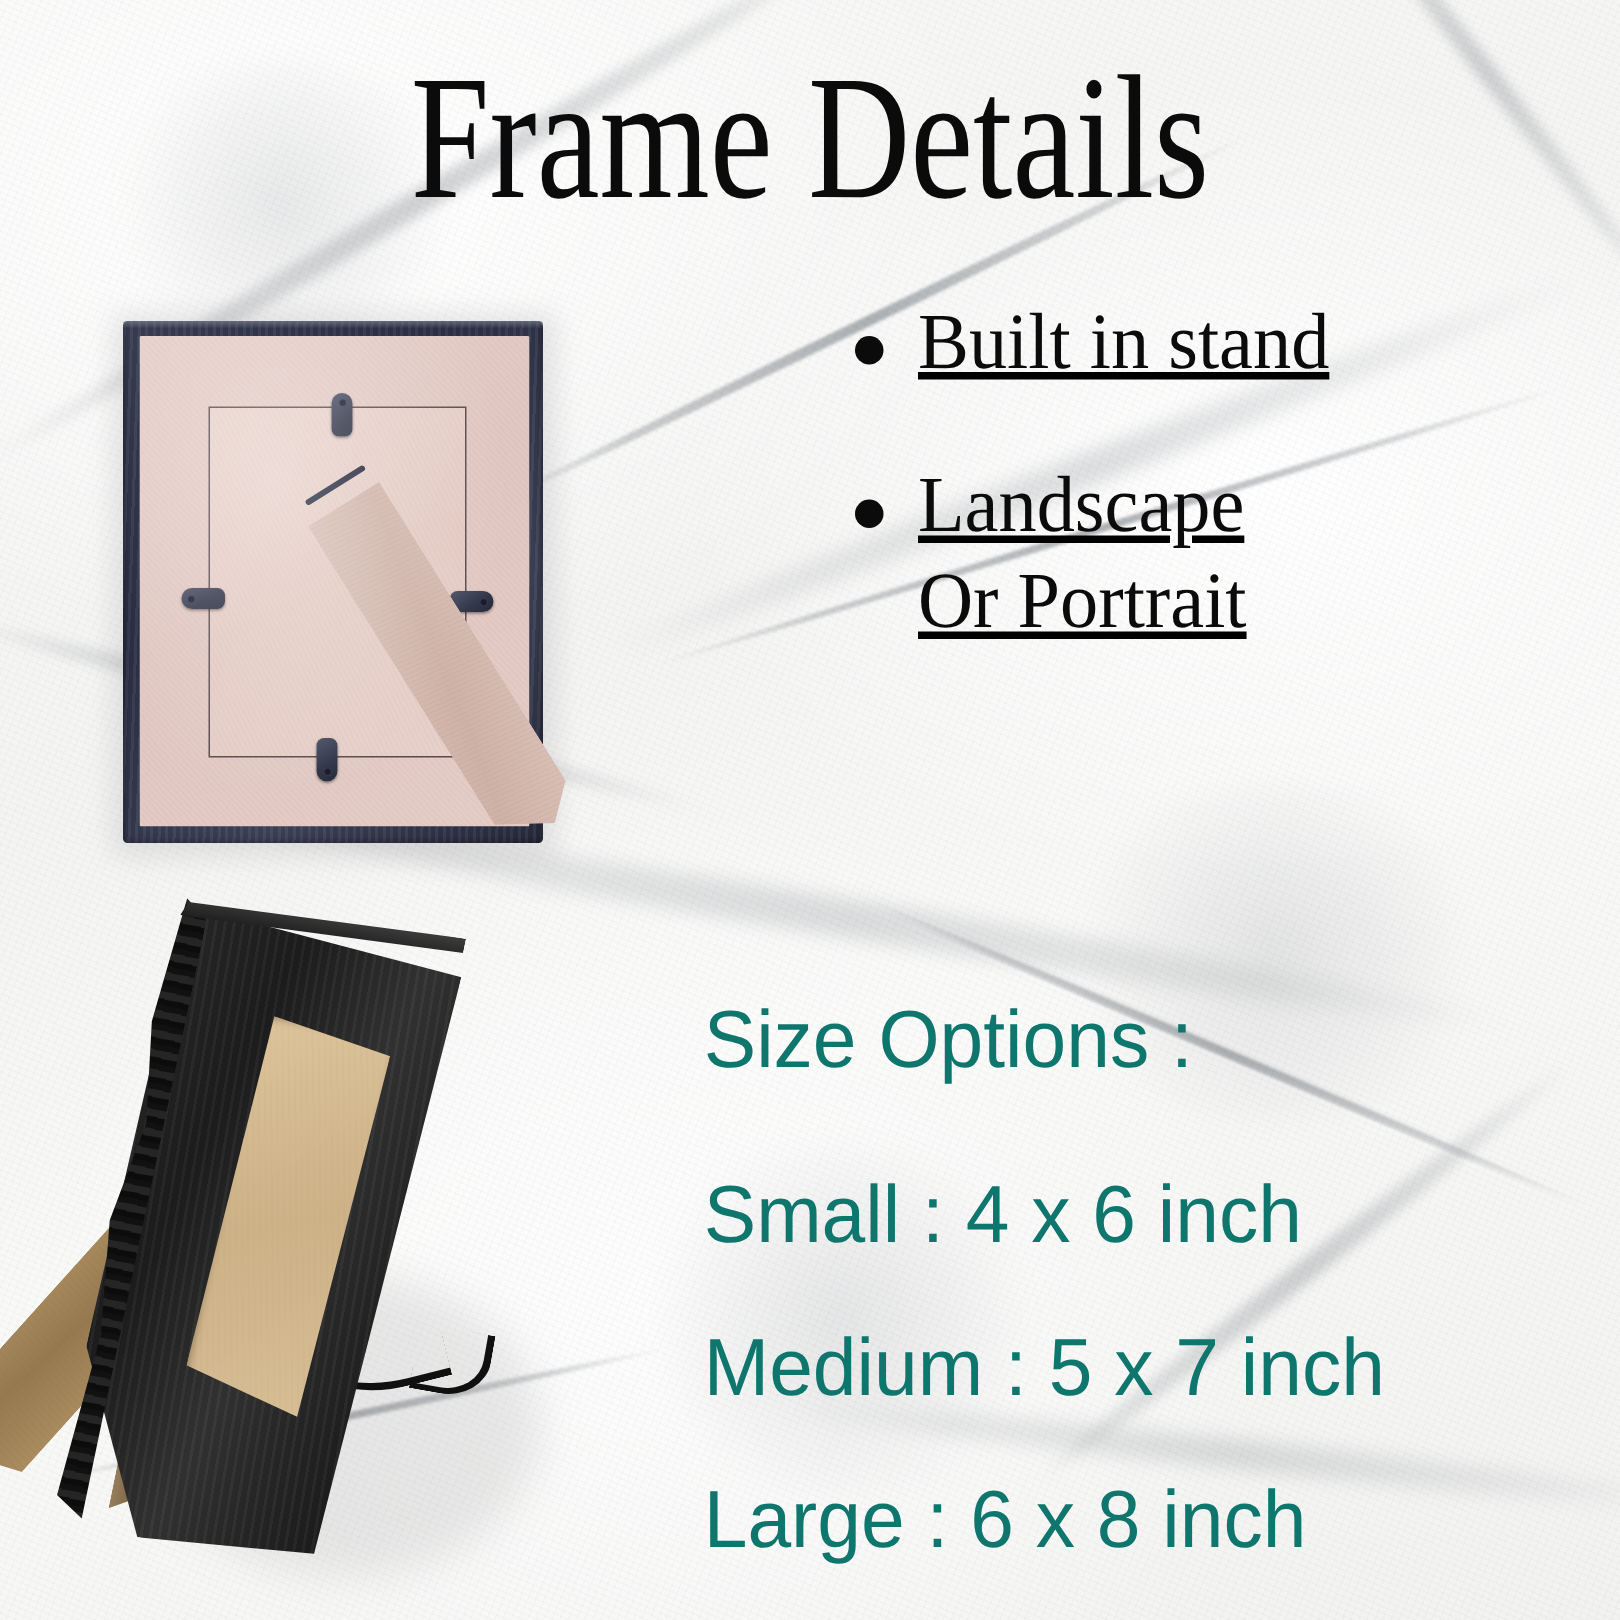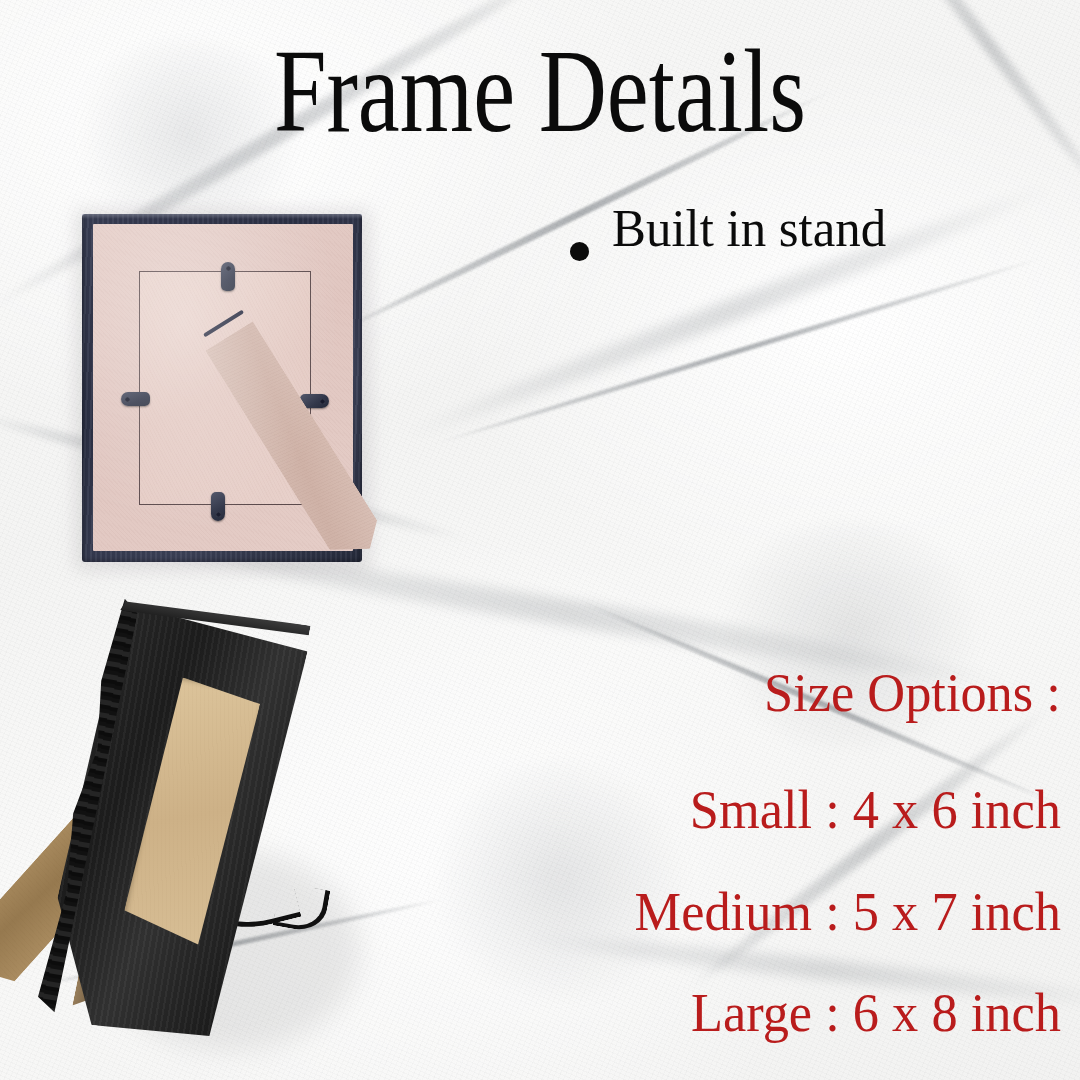--- a/index.html
+++ b/index.html
@@ -59,45 +59,46 @@
     transform-origin:center top;
     white-space:nowrap;
   }
 
   .bullets{
     position:absolute;
     left:570px;top:196px;width:470px;
   }
   .bullet-row{
     display:flex;
-    align-items:flex-end;
+    align-items:flex-start;
     margin-bottom:44px;
+    text-decoration:underline;
   }
   .bullet-dot{
     width:19px;height:19px;border-radius:50%;
     background:#0b0b0b;
     flex:0 0 19px;
     margin-top:28px;margin-right:23px;
   }
   .bullet-text{
     font-family:"Liberation Serif", serif;
     font-size:53px;
     line-height:1.22;
     color:#0b0b0b;
     transform:scaleX(.96);
     transform-origin:left top;
     white-space:pre-line;
   }
 
   .sizes{
     position:absolute;
     left:460px;right:10px;top:664px;
-    text-align:right;
-    color:#b91c1c;
-    font-family:Liberation Serif, serif;
+    text-align:left;
+    color:#0f766e;
+    font-family:Liberation Sans, sans-serif;
   }
   .sizes-heading{
     font-size:54px;
     line-height:1.1;
     margin-bottom:58px;
     transform:scaleX(.97);
   }
   .size-line{
     font-size:54px;
     line-height:1.1;
@@ -338,20 +339,25 @@
       <div class="ps-topedge"></div>
       <div class="ps-window"></div>
     </div>
   </div>
 
   <div class="bullets">
     <div class="bullet-row">
       <span class="bullet-dot"></span>
       <span class="bullet-text">Built in stand</span>
     </div>
+    <div class="bullet-row">
+      <span class="bullet-dot"></span>
+      <span class="bullet-text">Landscape
+Or Portrait</span>
+    </div>
   </div>
 
   <div class="sizes">
     <div class="sizes-heading">Size Options :</div>
     <div class="size-line">Small :  4 x 6 inch</div>
     <div class="size-line">Medium :  5 x 7 inch</div>
     <div class="size-line">Large :  6 x 8 inch</div>
   </div>
 
 </div>

